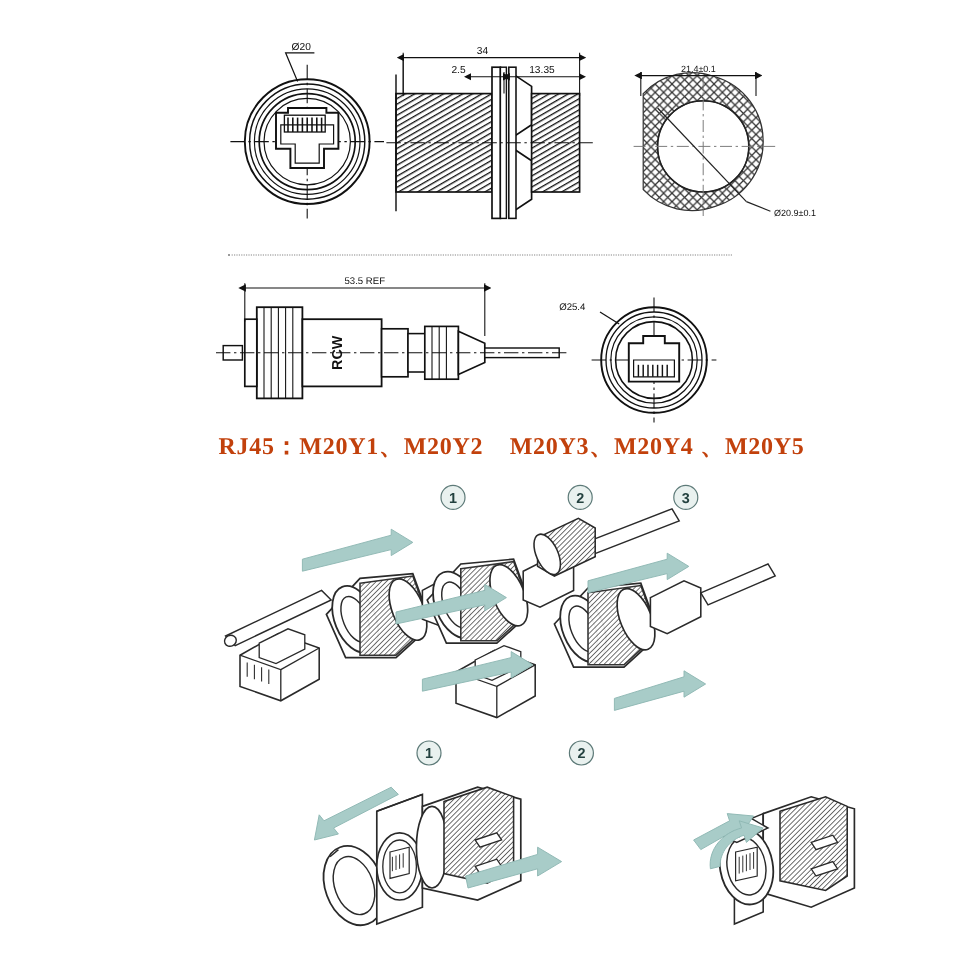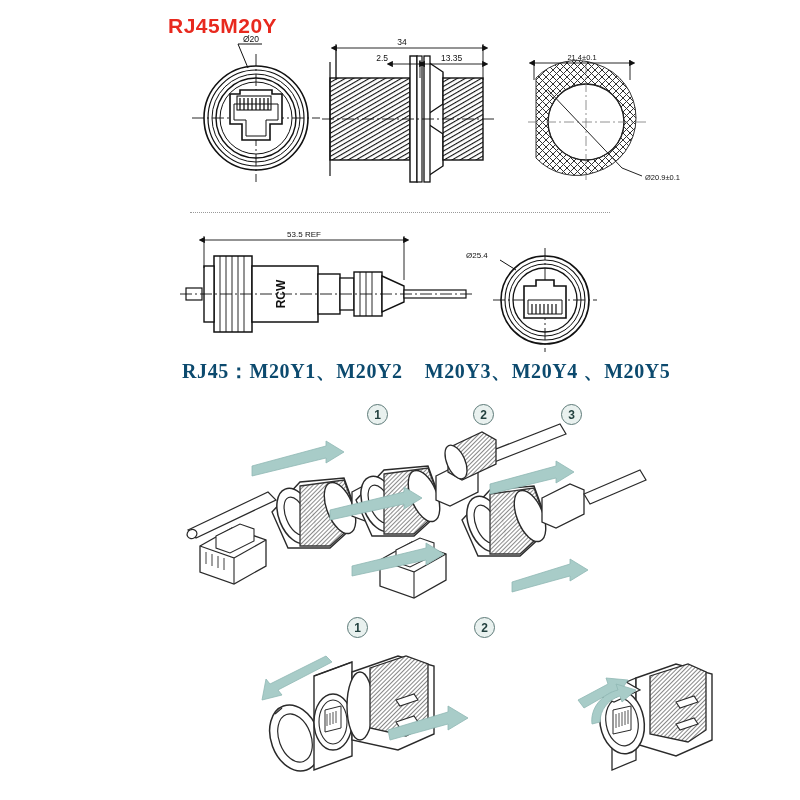--- a/index.html
+++ b/index.html
@@ -15,21 +15,21 @@
   
   .main-title{
     position:absolute;left:168px;top:14px;
     font-size:21px;font-weight:bold;letter-spacing:.5px;
     color:#e8291e;
     font-family:"Liberation Sans", sans-serif;
   }
   .model-line{
     position:absolute;left:182px;top:358px;
     font-size:20px;font-weight:bold;letter-spacing:.6px;
-    color:#0c4a6e;
+    color:#c2410c;
     white-space:nowrap;
     font-family:"Liberation Serif", serif;
   }
   .model-line .gap{display:inline-block;width:22px;}
 
   
   .dwg{position:absolute;left:0;top:0;width:800px;height:800px;}
 
   
   .divider{
@@ -47,21 +47,20 @@
     font-size:12px;font-weight:bold;
     display:flex;align-items:center;justify-content:center;
     font-family:"Liberation Sans", sans-serif;
   }
 </style>
 </head>
 <body>
 
 <div class="page">
 
-  <div class="main-title">RJ45M20Y</div>
 
   <div class="divider"></div>
 
   <div class="model-line">
     <span>RJ45：</span><span>M20Y1、M20Y2</span><span class="gap"></span><span>M20Y3、</span><span>M20Y4 、M20Y5</span>
   </div>
 
   <div class="step" style="left:367px;top:404px;">1</div>
   <div class="step" style="left:473px;top:404px;">2</div>
   <div class="step" style="left:561px;top:404px;">3</div>

